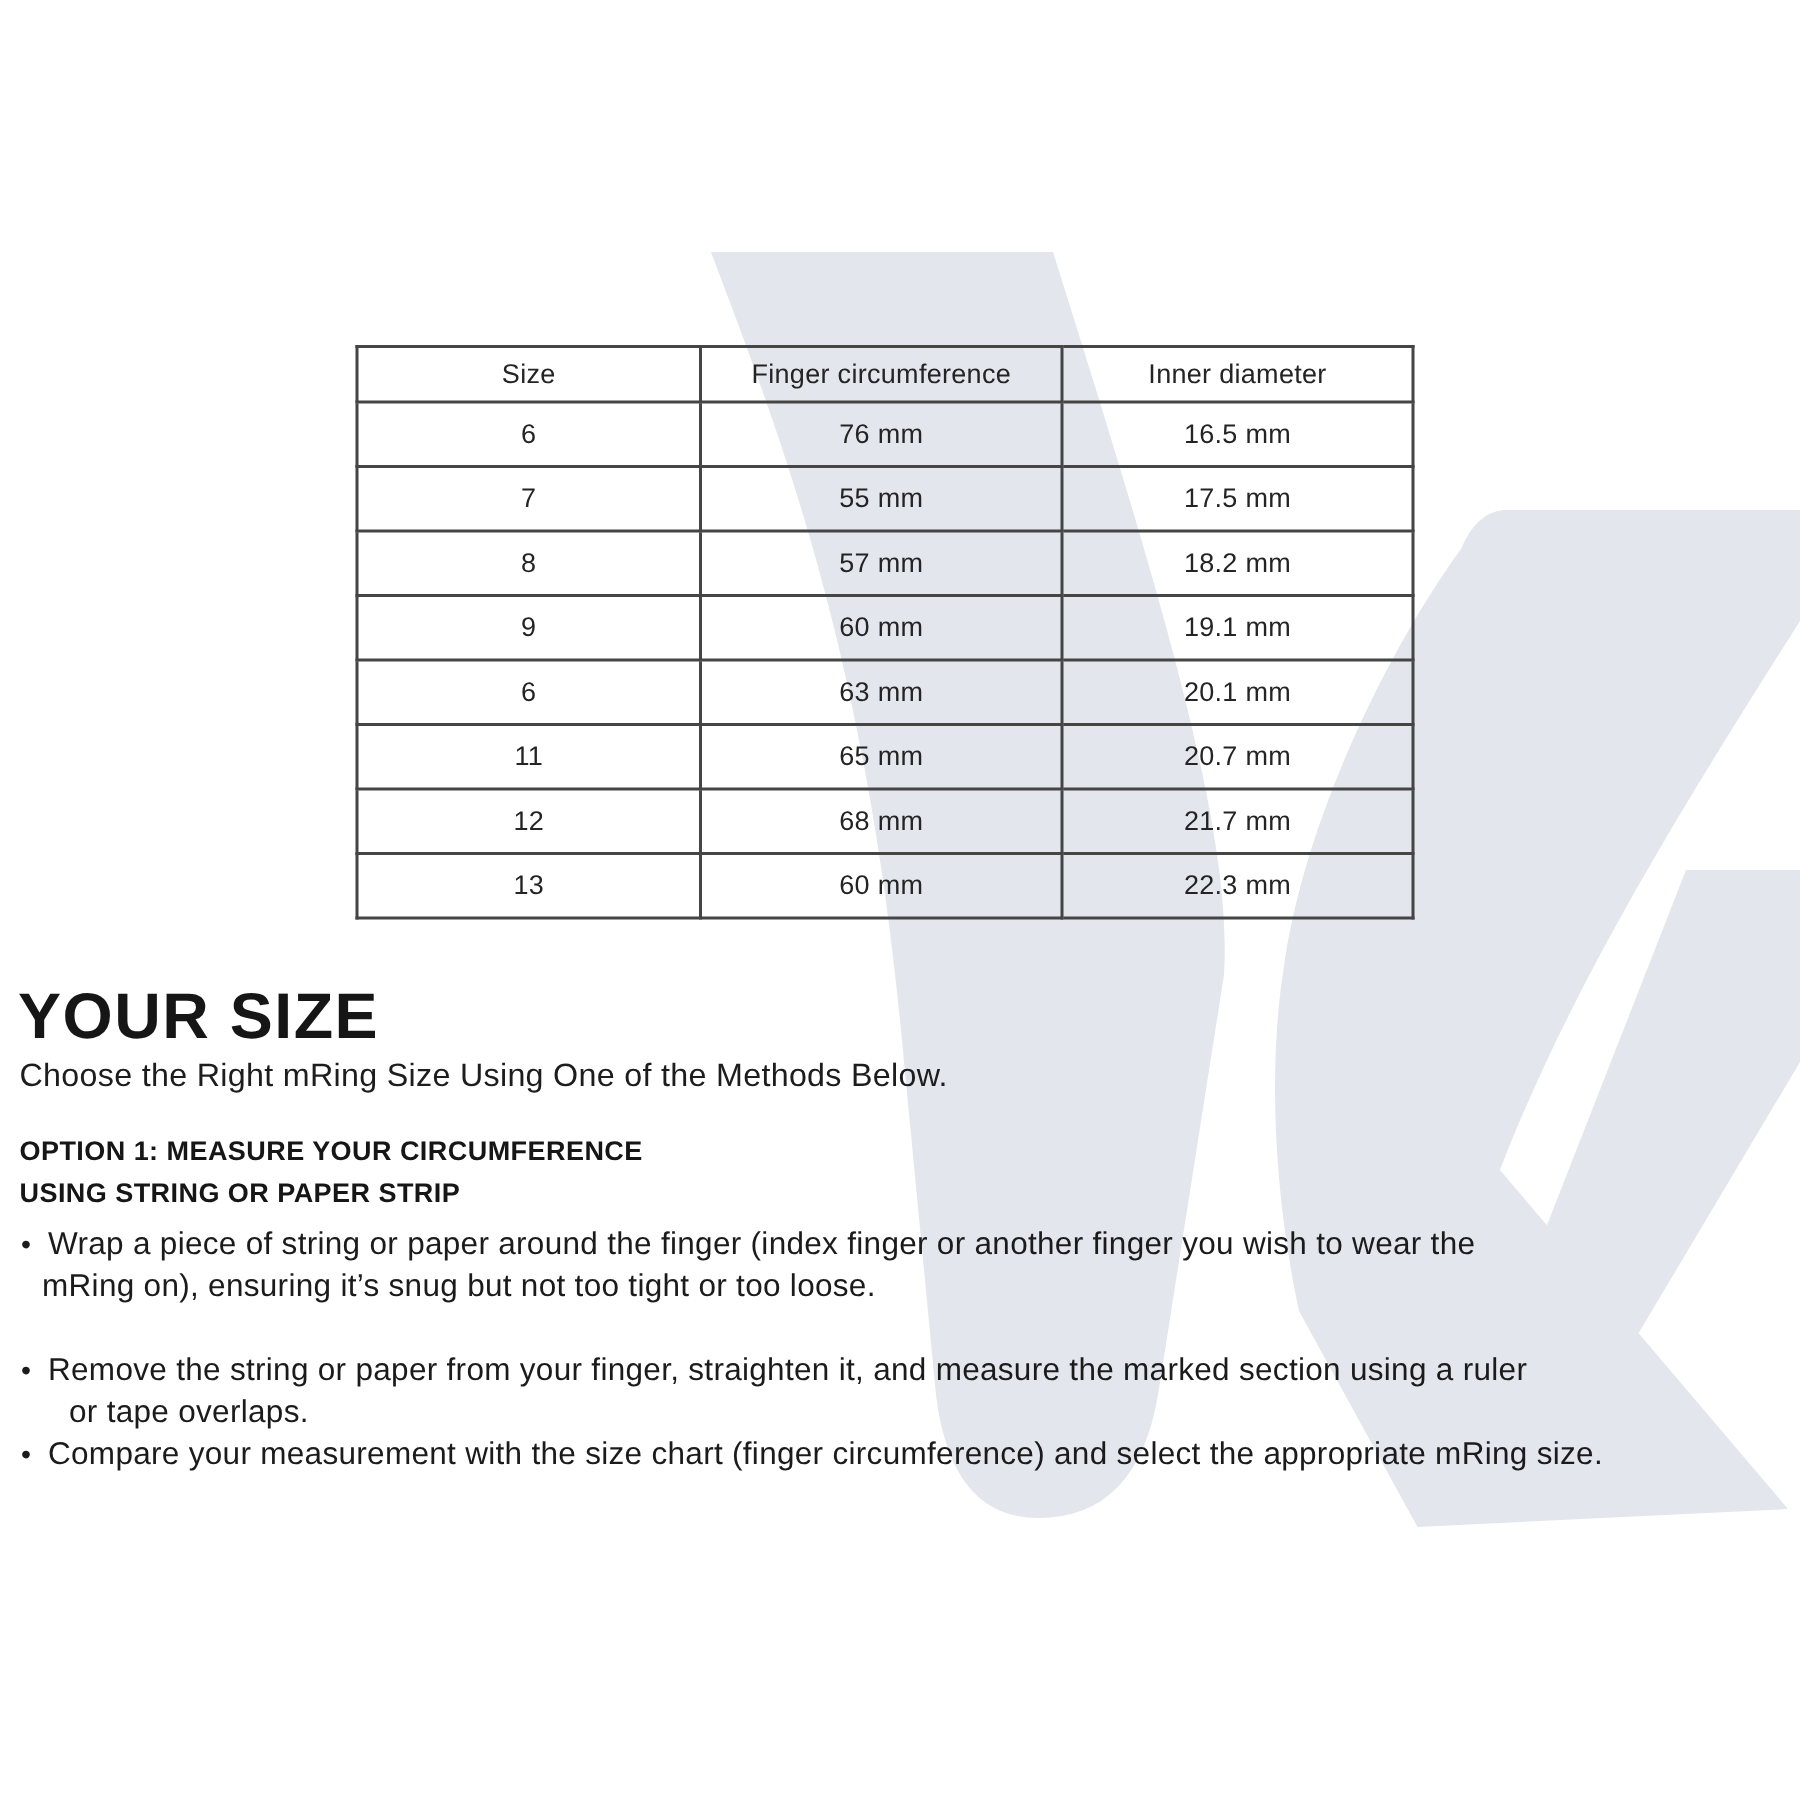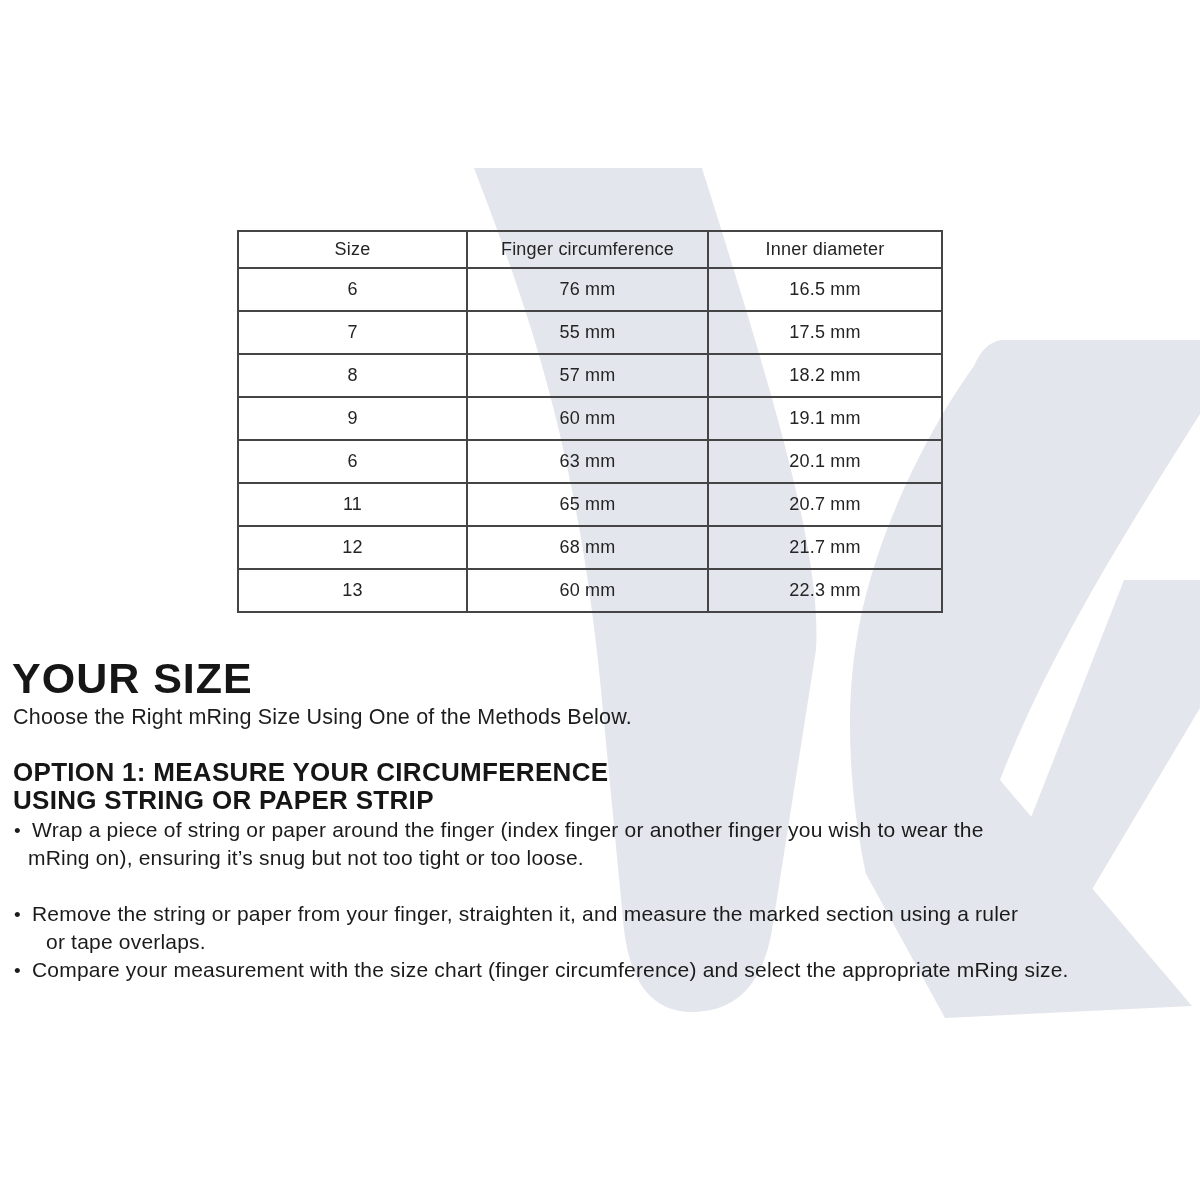--- a/index.html
+++ b/index.html
@@ -42,21 +42,21 @@
   .page-title {
     position:absolute; left:12px; top:654px; z-index:2;
     font-size:43px; font-weight:600; letter-spacing:1px; color:#161616;
   }
   .subtitle {
     position:absolute; left:13px; top:705px; z-index:2;
     font-size:21.5px; font-weight:500; letter-spacing:0.2px; color:#1d1d1d;
   }
   .option-heading {
     position:absolute; left:13px; z-index:2;
-    font-size:26px; font-weight:700; letter-spacing:0.3px; color:#161616;
+    font-size:18px; font-weight:700; letter-spacing:0.3px; color:#161616;
   }
   .option-line1 { top:757px; }
   .option-line2 { top:785px; }
 
   .instr-line {
     position:absolute; z-index:2;
     font-size:21px; font-weight:500; letter-spacing:0.2px; color:#1b1b1b;
     white-space:nowrap;
   }
   .instr-line .marker { display:inline-block; width:18px; font-size:19px; }

